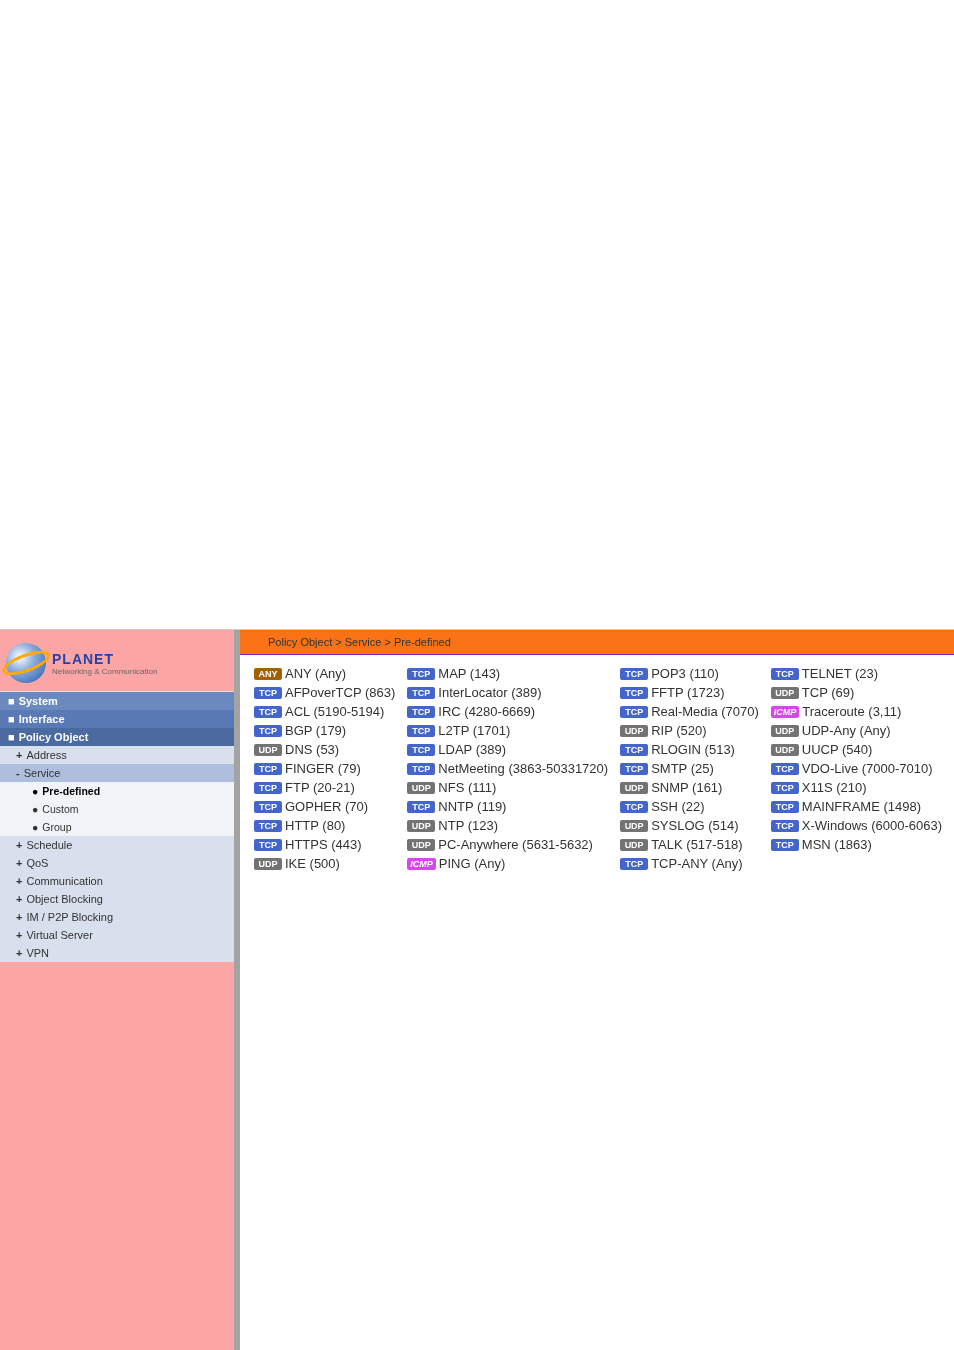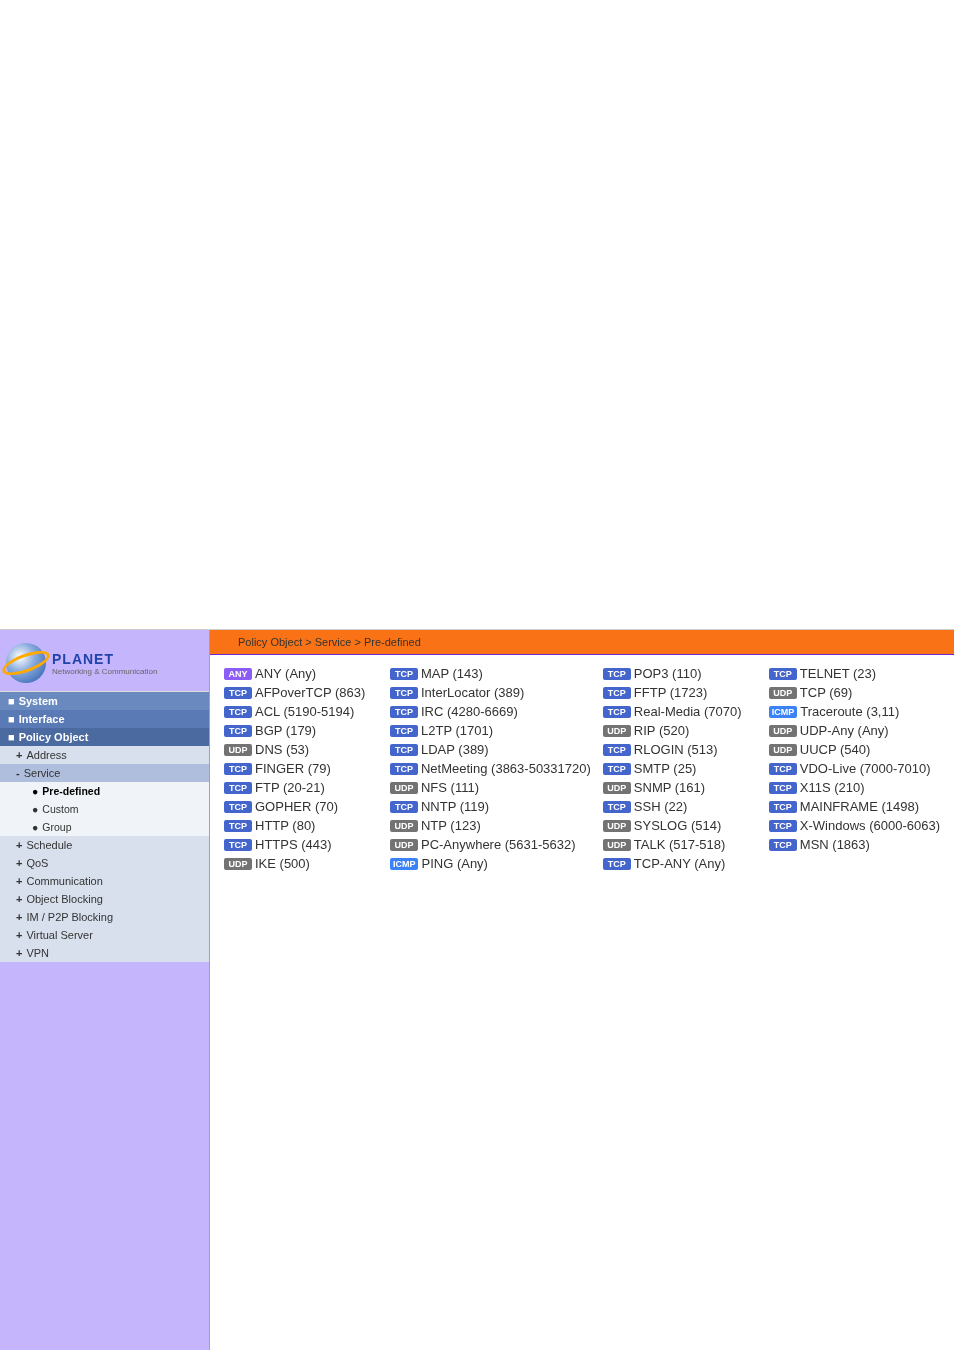--- a/index.html
+++ b/index.html
@@ -5,43 +5,43 @@
     * { margin: 0; padding: 0; box-sizing: border-box; }
     body { font-family: Arial, Helvetica, sans-serif; font-size: 11px; background: #fff; width: 954px; min-height: 1350px; }
 
     
     .top-area { height: 630px; background: #fff; border-bottom: 1px solid #ccc; }
 
     
     .main-layout { display: flex; height: 720px; }
 
     
-    .sidebar { width: 210px; background: #c4b5fd; border-right: 1px solid #a3a3a3; padding: 5px 0; flex-shrink: 0; }
+    .sidebar { width: 240px; background: #fca5a5; border-right: 6px solid #a3a3a3; padding: 5px 0; flex-shrink: 0; }
 
     .nav-item { padding: 3px 8px 3px 10px; cursor: pointer; font-size: 11px; color: #333; display: flex; align-items: center; gap: 4px; }
     .nav-item.header { background: #5a7ab5; color: #fff; font-weight: bold; padding: 3px 8px; }
     .nav-item.header.system { background: #6a8abf; }
     .nav-item.sub { padding-left: 16px; background: #d8e0ed; color: #333; }
     .nav-item.sub.active { background: #b0bedd; }
     .nav-item.leaf { padding-left: 32px; background: #f0f3f8; color: #333; font-size: 10.5px; }
     .nav-item.leaf.active-leaf { color: #000; font-weight: bold; }
 
     
     .content { flex: 1; padding: 0; }
     .breadcrumb-bar { background: #f97316; padding: 6px 28px; font-size: 11px; color: #333; border-bottom: 1px solid #6d28d9; }
 
     .services-table { padding: 10px 12px; }
     .services-grid { display: grid; grid-template-columns: 1fr 1fr 1fr 1fr; gap: 2px 8px; }
 
     .service-item { display: flex; align-items: center; gap: 3px; padding: 1px 2px; font-size: 10.5px; white-space: nowrap; }
     .proto-badge { font-size: 9px; font-weight: bold; color: #fff; padding: 1px 3px; border-radius: 2px; min-width: 28px; text-align: center; display: inline-block; }
     .proto-tcp { background: #4466cc; }
     .proto-udp { background: #737373; }
-    .proto-any { background: #8b5cf6; }
-    .proto-icmp { background: #3b82f6; }
+    .proto-any { background: #a16207; }
+    .proto-icmp { background: #d946ef; font-style: italic; }
 
     .service-name { color: #333; font-size: 13px; }
 
     
     .planet-logo { display: flex; align-items: center; gap: 6px; padding: 8px 6px; border-bottom: 1px solid #ddd; }
     .planet-circle { width: 40px; height: 40px; border-radius: 50%; background: radial-gradient(circle at 35% 35%, #fff 0%, #88aadd 40%, #2255aa 100%); position: relative; display: flex; align-items: center; justify-content: center; }
     .planet-ring { width: 50px; height: 18px; border: 3px solid #ffaa00; border-radius: 50%; position: absolute; transform: rotate(-20deg); }
     .planet-brand { }
     .planet-brand-name { font-size: 14px; font-weight: bold; color: #2244aa; letter-spacing: 1px; }
     .planet-brand-sub { font-size: 8px; color: #666; }

